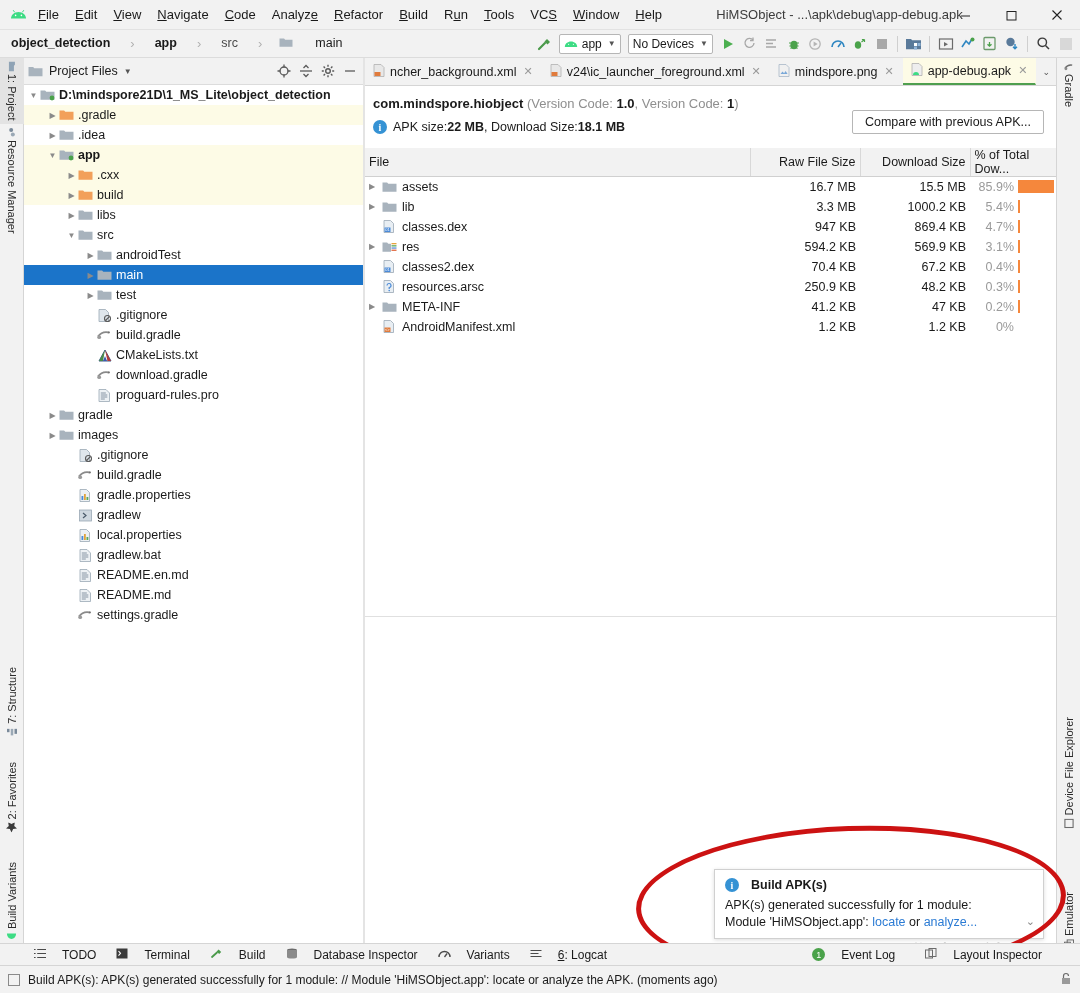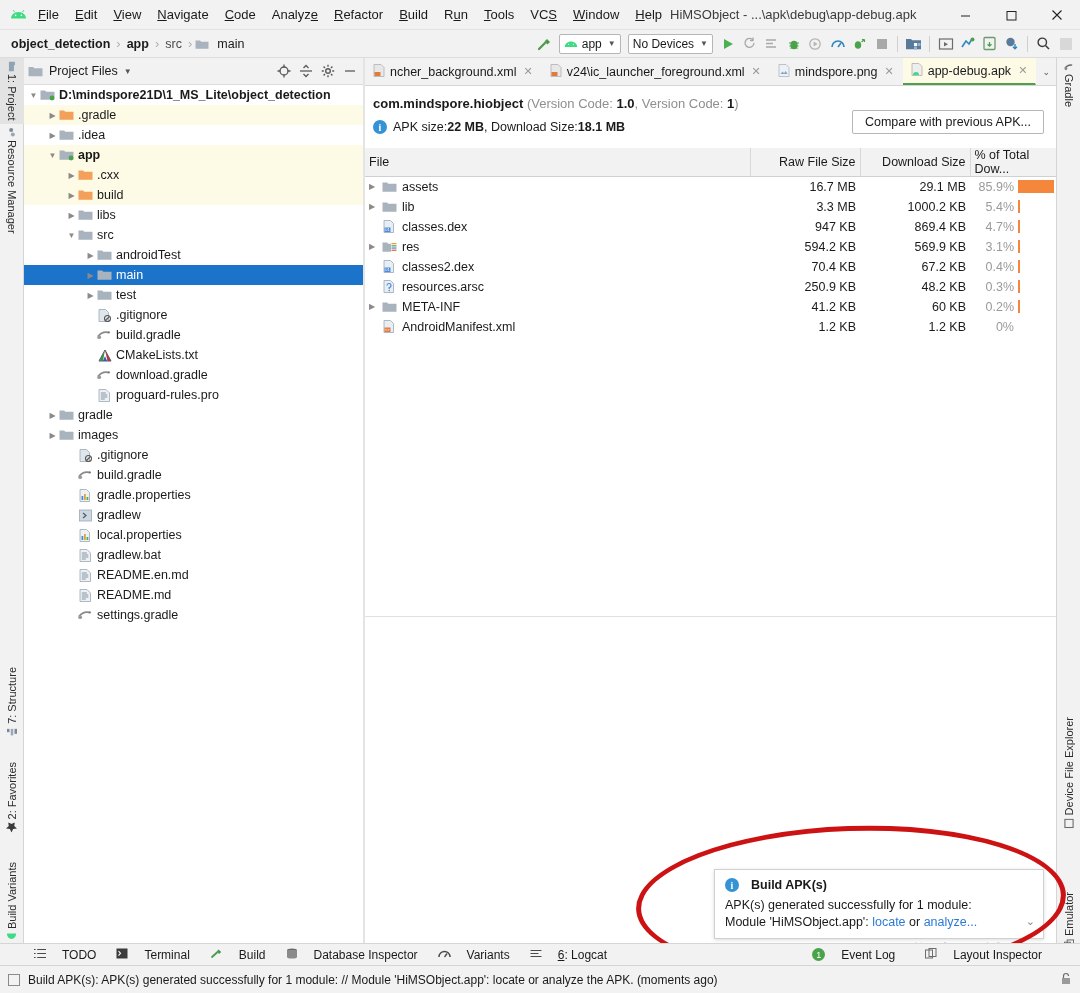--- a/index.html
+++ b/index.html
@@ -17,31 +17,31 @@
 
   
   .menubar {
     position:absolute; left:0; top:0; width:1080px; height:30px;
     background:#f2f2f2; display:flex; align-items:center;
     border-bottom:1px solid #e2e2e2;
   }
   .logo-ico { width:24px; height:30px; display:flex; align-items:center; justify-content:center; margin-left:6px;}
   .menu-item { padding:0 8px; height:30px; line-height:30px; font-size:13px; color:#1a1a1a; cursor:default;}
   .menu-item u { text-decoration: underline; }
-  .win-title { flex:1; text-align:left; font-size:13px; color:#3b3b3b; padding-right:71px;}
+  .win-title { flex:1; text-align:center; font-size:13px; color:#3b3b3b; padding-right:71px;}
   .win-btns { display:flex; position:absolute; right:0; top:0; height:30px;}
   .win-btn { width:46px; height:30px; display:flex; align-items:center; justify-content:center; font-size:13px; color:#222;}
 
   
   .toolbar {
     position:absolute; left:0; top:30px; width:1080px; height:28px;
     background:#f2f2f2; display:flex; align-items:center;
     border-bottom:1px solid #dcdcdc;
   }
-  .crumbs { display:flex; align-items:center; padding-left:8px; gap:2px;}
+  .crumbs { display:flex; align-items:flex-start; padding-left:8px; gap:16px;}
   .crumb { font-size:12.5px; padding:0 3px; }
   .crumb.bold { font-weight:bold; }
   .crumb.dim { color:#4a4a4a; }
   .crumb-sep { color:#b0b0b0; font-size:13px; padding:0 1px;}
   .tb-right { margin-left:auto; display:flex; align-items:center; gap:1px; padding-right:4px;}
   .combo {
     height:20px; border:1px solid #b6b6b6; background:#fff; border-radius:2px;
     display:flex; align-items:center; padding:0 4px; gap:4px; font-size:12px; margin:0 3px;
   }
   .combo .caret { font-size:8px; color:#555; margin-left:2px;}
@@ -841,21 +841,21 @@
                   <span class="arrow">▶</span>
                   <span class="nico">
                     <svg width="15" height="12" viewBox="0 0 15 12">
                       <path d="M0.5 1.5h4.6l1.2 1.3H14.5v8H0.5z" fill="#a8b3bd"></path>
                     </svg>
                   </span>
                   <span>assets</span>
                 </span>
               </td>
               <td class="num">16.7 MB</td>
-              <td class="num">29.1 MB</td>
+              <td class="num">15.5 MB</td>
               <td class="pct">85.9%</td>
               <td class="barcell">
                 <div class="bar" style="width:36px;background:#f5873c"></div>
               </td>
             </tr>
             <tr>
               <td>
                 <span class="cellfile">
                   <span class="arrow">▶</span>
                   <span class="nico">
@@ -965,21 +965,21 @@
                   <span class="arrow">▶</span>
                   <span class="nico">
                     <svg width="15" height="12" viewBox="0 0 15 12">
                       <path d="M0.5 1.5h4.6l1.2 1.3H14.5v8H0.5z" fill="#a8b3bd"></path>
                     </svg>
                   </span>
                   <span>META-INF</span>
                 </span>
               </td>
               <td class="num">41.2 KB</td>
-              <td class="num">60 KB</td>
+              <td class="num">47 KB</td>
               <td class="pct">0.2%</td>
               <td class="barcell">
                 <div class="bar" style="width:1.6px;background:#f5873c"></div>
               </td>
             </tr>
             <tr>
               <td>
                 <span class="cellfile">
                   <span class="arrow"></span>
                   <span class="nico">

